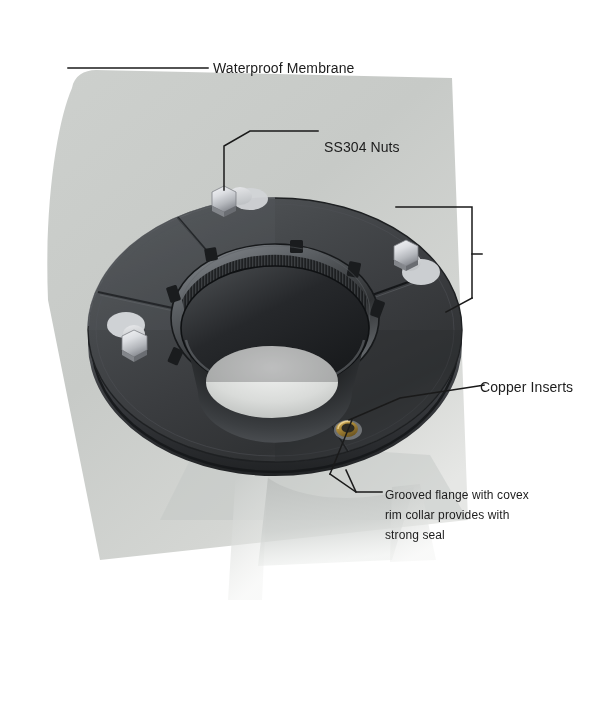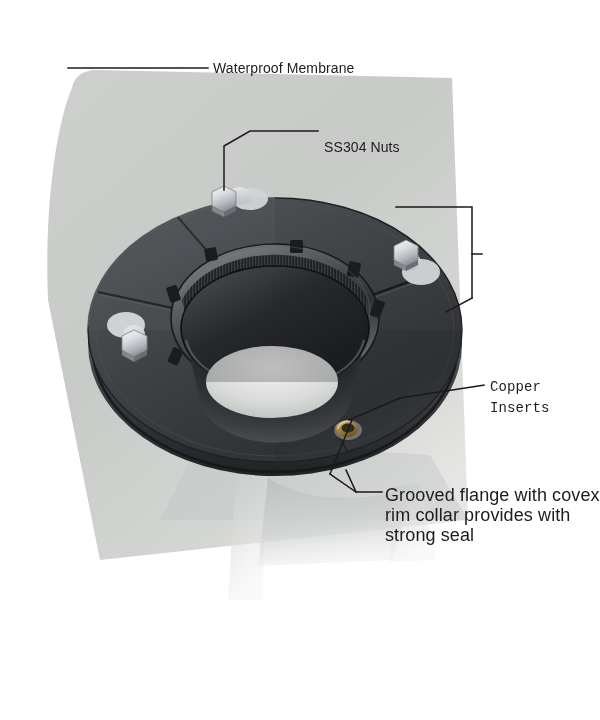--- a/index.html
+++ b/index.html
@@ -25,26 +25,26 @@
   
   .callout {
     position: absolute;
     color: #1c1c1c;
     font-family: "Liberation Sans", sans-serif;
     font-size: 14px;
     line-height: 21px;
     white-space: pre-line;
     letter-spacing: 0.1px;
   }
-  .callout.small { font-size: 18px; line-height: 20px; }
+  .callout.small { font-size: 12px; line-height: 20px; }
 
   #c-membrane { left: 213px; top: 58px; }
   #c-nuts     { left: 324px; top: 116px; margin-top: 21px; }
   #c-collar   { left: 484px; top: 232px; }
-  #c-copper   { left: 490px; top: 377px; font-family: Liberation Mono, monospace; }
+  #c-copper   { left: 480px; top: 377px; }
   #c-flange   { left: 385px; top: 485px; }
 
   .leaders {
     position: absolute;
     inset: 0;
     pointer-events: none;
   }
 </style>
 </head>
 <body>

